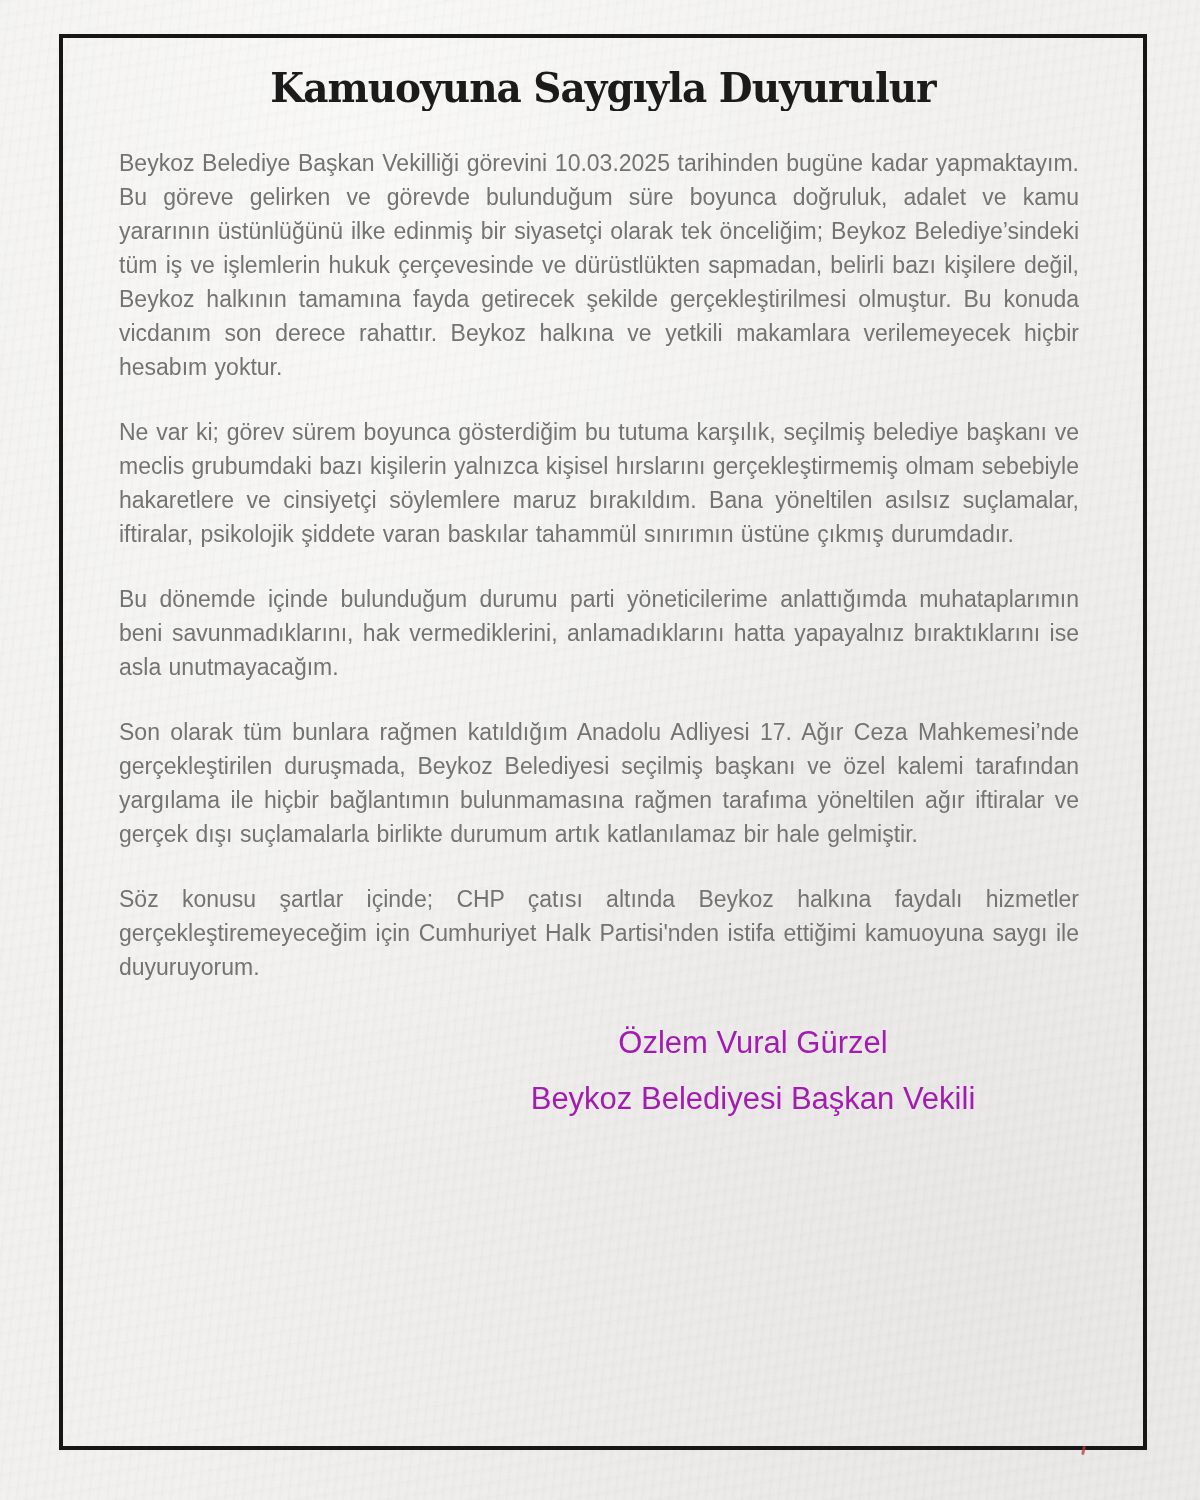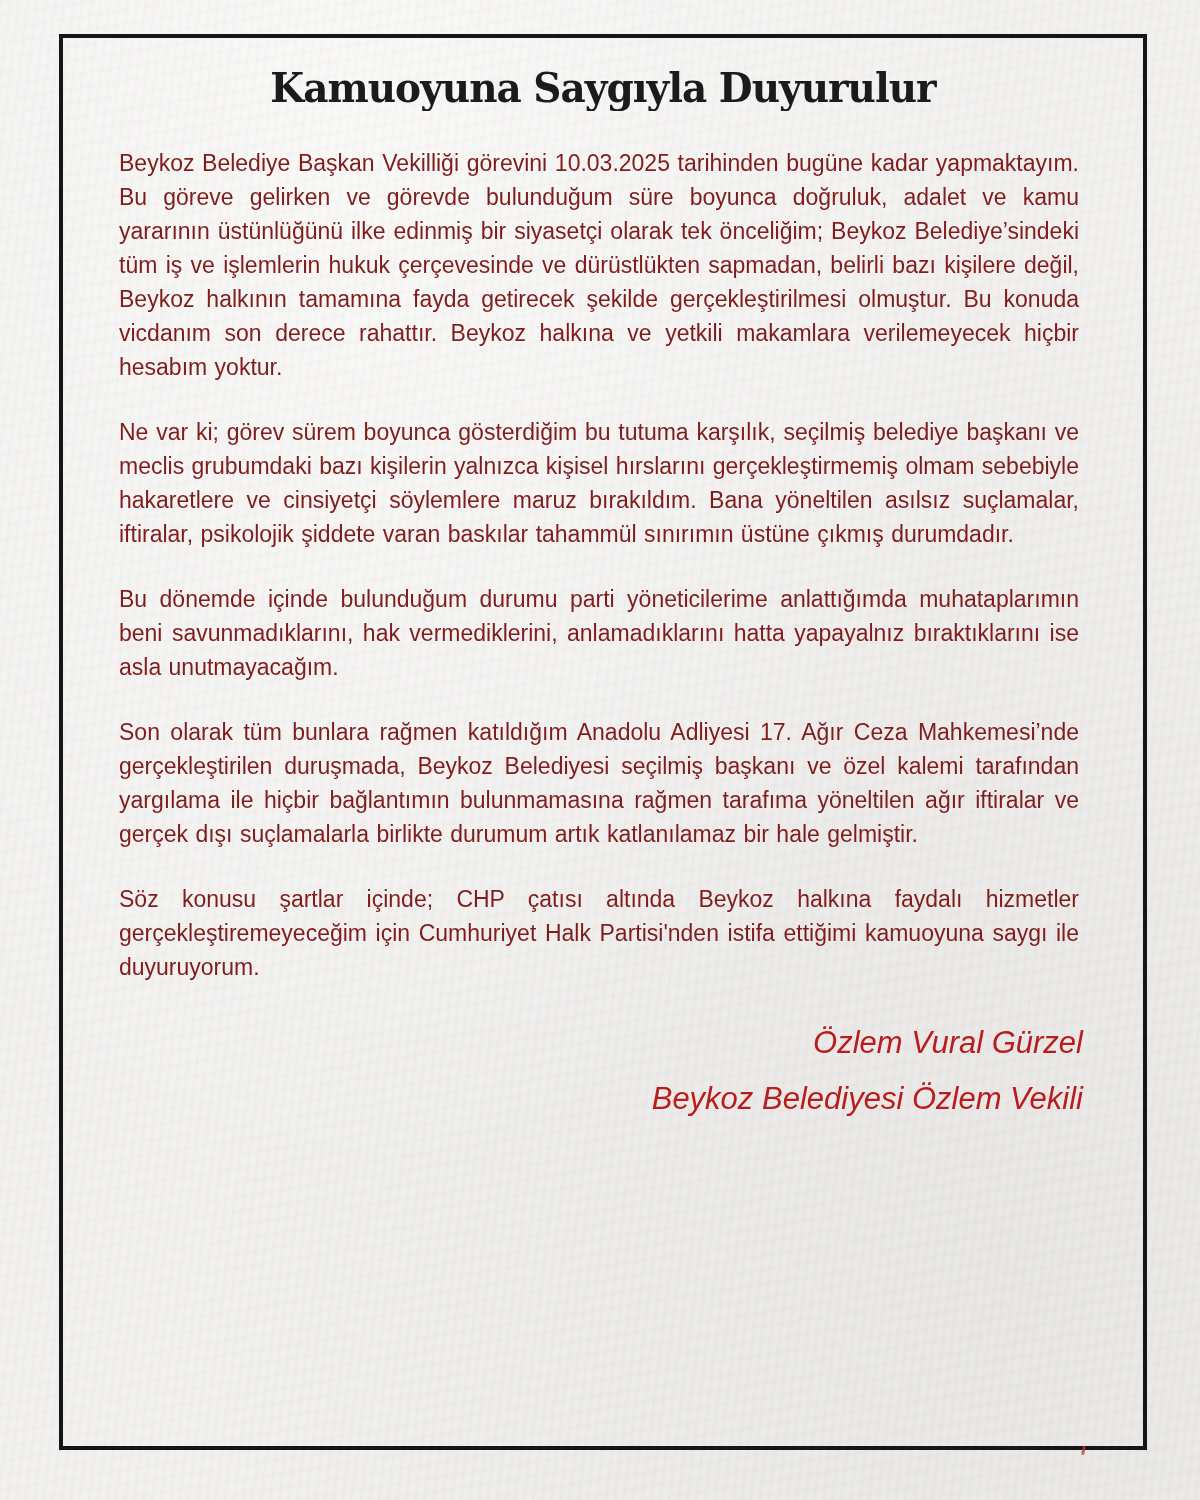--- a/index.html
+++ b/index.html
@@ -45,33 +45,32 @@
   }
 
   .content {
     margin: 36px 56px 0 56px;
   }
 
   .content p {
     margin: 0 8px 31px 0;
     font-size: 23px;
     line-height: 34px;
-    color: #7f1d1d;
+    color: #737373;
     text-align: justify;
     text-justify: inter-word;
     word-spacing: 1px;
   }
 
   .signature {
     width: 660px;
     margin: 8px 0 0 auto;
     margin-right: 4px;
-    text-align: right;
-    color: #b91c1c;
-    font-style: italic;
+    text-align: center;
+    color: #a21caf;
   }
   .signature .sig-name {
     font-size: 31px;
     line-height: 56px;
   }
   .signature .sig-role {
     font-size: 31px;
     line-height: 56px;
   }
 
@@ -95,19 +94,19 @@
 
   <div class="content">
     <p>Beykoz Belediye Başkan Vekilliği görevini 10.03.2025 tarihinden bugüne kadar yapmaktayım. Bu göreve gelirken ve görevde bulunduğum süre boyunca doğruluk, adalet ve kamu yararının üstünlüğünü ilke edinmiş bir siyasetçi olarak tek önceliğim; Beykoz Belediye’sindeki tüm iş ve işlemlerin hukuk çerçevesinde ve dürüstlükten sapmadan, belirli bazı kişilere değil, Beykoz halkının tamamına fayda getirecek şekilde gerçekleştirilmesi olmuştur. Bu konuda vicdanım son derece rahattır. Beykoz halkına ve yetkili makamlara verilemeyecek hiçbir hesabım yoktur.</p>
     <p>Ne var ki; görev sürem boyunca gösterdiğim bu tutuma karşılık, seçilmiş belediye başkanı ve meclis grubumdaki bazı kişilerin yalnızca kişisel hırslarını gerçekleştirmemiş olmam sebebiyle hakaretlere ve cinsiyetçi söylemlere maruz bırakıldım. Bana yöneltilen asılsız suçlamalar, iftiralar, psikolojik şiddete varan baskılar tahammül sınırımın üstüne çıkmış durumdadır.</p>
     <p>Bu dönemde içinde bulunduğum durumu parti yöneticilerime anlattığımda muhataplarımın beni savunmadıklarını, hak vermediklerini, anlamadıklarını hatta yapayalnız bıraktıklarını ise asla unutmayacağım.</p>
     <p>Son olarak tüm bunlara rağmen katıldığım Anadolu Adliyesi 17. Ağır Ceza Mahkemesi’nde gerçekleştirilen duruşmada, Beykoz Belediyesi seçilmiş başkanı ve özel kalemi tarafından yargılama ile hiçbir bağlantımın bulunmamasına rağmen tarafıma yöneltilen ağır iftiralar ve gerçek dışı suçlamalarla birlikte durumum artık katlanılamaz bir hale gelmiştir.</p>
     <p>Söz konusu şartlar içinde; CHP çatısı altında Beykoz halkına faydalı hizmetler gerçekleştiremeyeceğim için Cumhuriyet Halk Partisi'nden istifa ettiğimi kamuoyuna saygı ile duyuruyorum.</p>
 
     <div class="signature">
       <div class="sig-name">Özlem Vural Gürzel</div>
-      <div class="sig-role">Beykoz Belediyesi Özlem Vekili</div>
+      <div class="sig-role">Beykoz Belediyesi Başkan Vekili</div>
     </div>
   </div>
 
 </div>
 
 <div class="red-speck"></div>
 
 </body></html>

